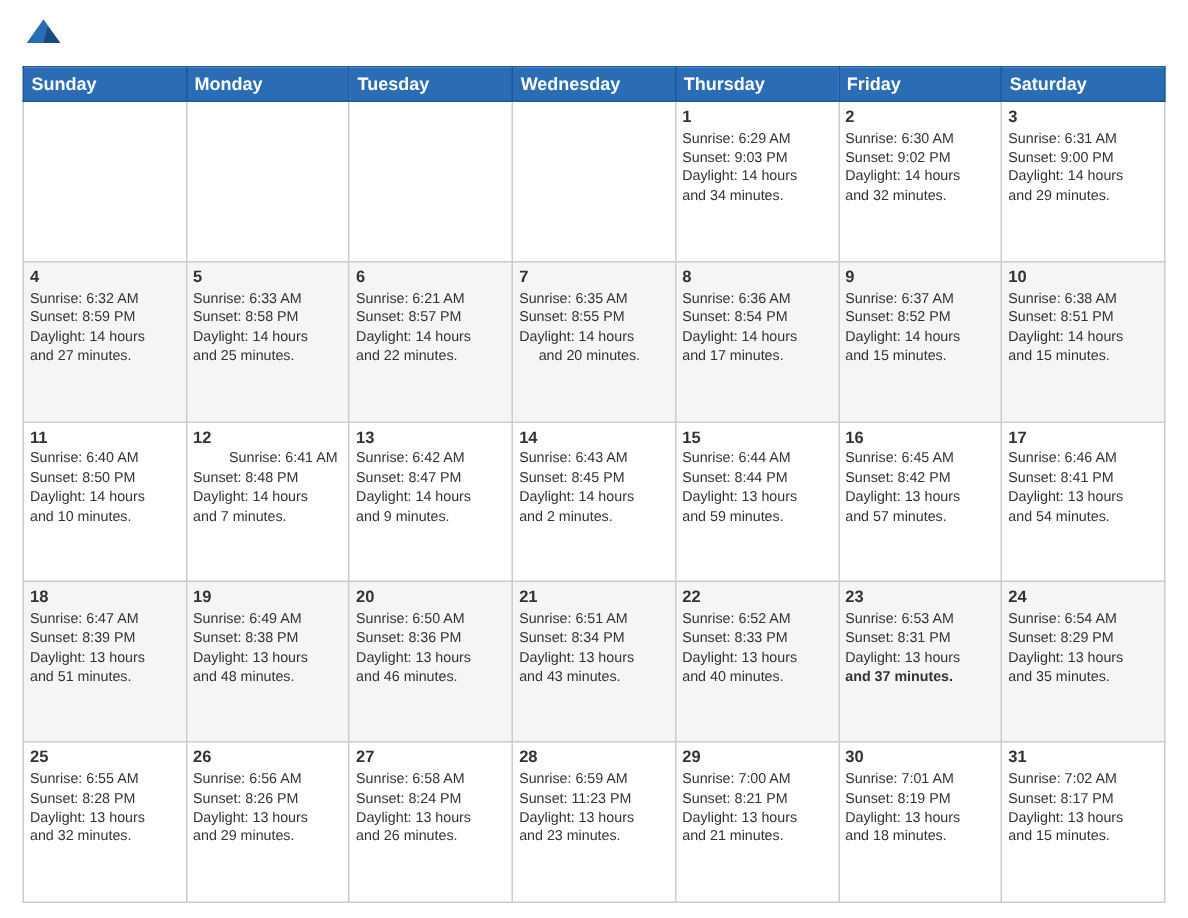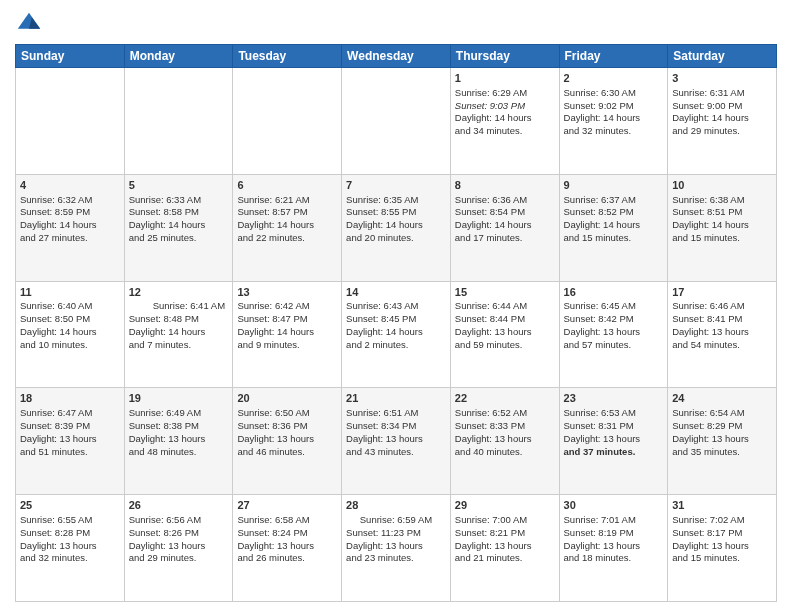--- a/index.html
+++ b/index.html
@@ -125,21 +125,21 @@
     </thead>
     <tbody id="calendar-body">
     <tr>
           <td class="empty"></td>
           <td class="empty"></td>
           <td class="empty"></td>
           <td class="empty"></td>
           <td>
             <span class="day-number">1</span>
             <span style="display: block;">Sunrise: 6:29 AM</span>
-            <span style="display: block; font-style: italic;">Sunset: 9:03 PM</span>
+            <span style="display: block;">Sunset: 9:03 PM</span>
             <span style="display: block;">Daylight: 14 hours</span>
             <span style="display: block;">and 34 minutes.</span>
           </td>
           <td>
             <span class="day-number">2</span>
             <span style="display: block;">Sunrise: 6:30 AM</span>
             <span style="display: block;">Sunset: 9:02 PM</span>
             <span style="display: block;">Daylight: 14 hours</span>
             <span style="display: block;">and 32 minutes.</span>
           </td>
@@ -171,21 +171,21 @@
             <span style="display: block;">Sunrise: 6:21 AM</span>
             <span style="display: block;">Sunset: 8:57 PM</span>
             <span style="display: block;">Daylight: 14 hours</span>
             <span style="display: block;">and 22 minutes.</span>
           </td>
           <td>
             <span class="day-number">7</span>
             <span style="display: block;">Sunrise: 6:35 AM</span>
             <span style="display: block;">Sunset: 8:55 PM</span>
             <span style="display: block;">Daylight: 14 hours</span>
-            <span style="display: block;">and 20 minutes.</span>
+            <span style="display: block; margin-left: 13px;">and 20 minutes.</span>
           </td>
           <td>
             <span class="day-number">8</span>
             <span style="display: block;">Sunrise: 6:36 AM</span>
             <span style="display: block;">Sunset: 8:54 PM</span>
             <span style="display: block;">Daylight: 14 hours</span>
             <span style="display: block;">and 17 minutes.</span>
           </td>
           <td>
             <span class="day-number">9</span>
@@ -321,21 +321,21 @@
           </td>
           <td>
             <span class="day-number">27</span>
             <span style="display: block;">Sunrise: 6:58 AM</span>
             <span style="display: block;">Sunset: 8:24 PM</span>
             <span style="display: block;">Daylight: 13 hours</span>
             <span style="display: block;">and 26 minutes.</span>
           </td>
           <td>
             <span class="day-number">28</span>
-            <span style="display: block; text-align: center;">Sunrise: 6:59 AM</span>
+            <span style="display: block;">Sunrise: 6:59 AM</span>
             <span style="display: block;">Sunset: 11:23 PM</span>
             <span style="display: block;">Daylight: 13 hours</span>
             <span style="display: block;">and 23 minutes.</span>
           </td>
           <td>
             <span class="day-number">29</span>
             <span style="display: block;">Sunrise: 7:00 AM</span>
             <span style="display: block;">Sunset: 8:21 PM</span>
             <span style="display: block;">Daylight: 13 hours</span>
             <span style="display: block;">and 21 minutes.</span>

